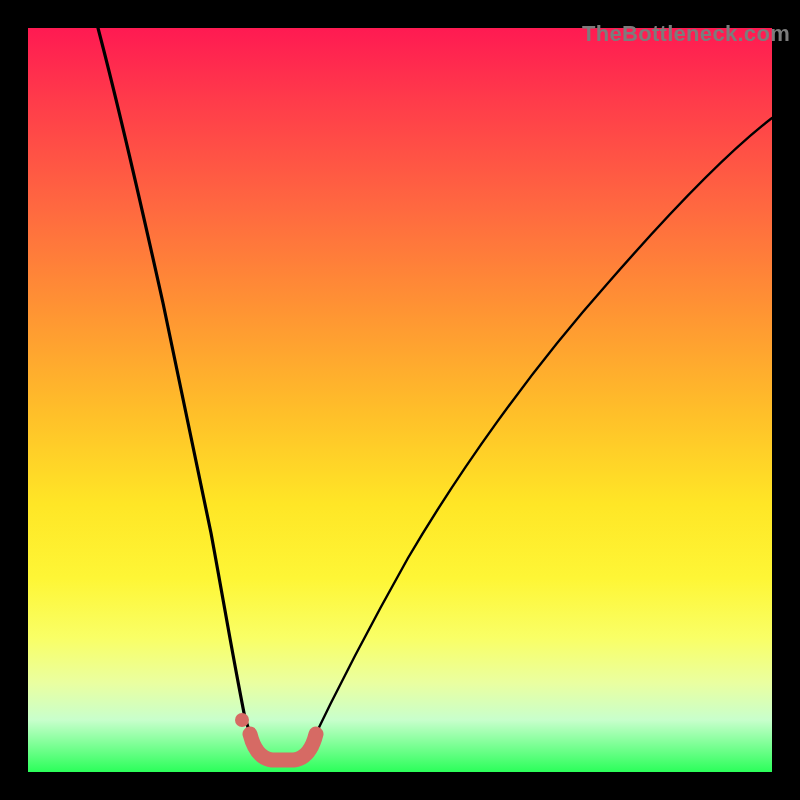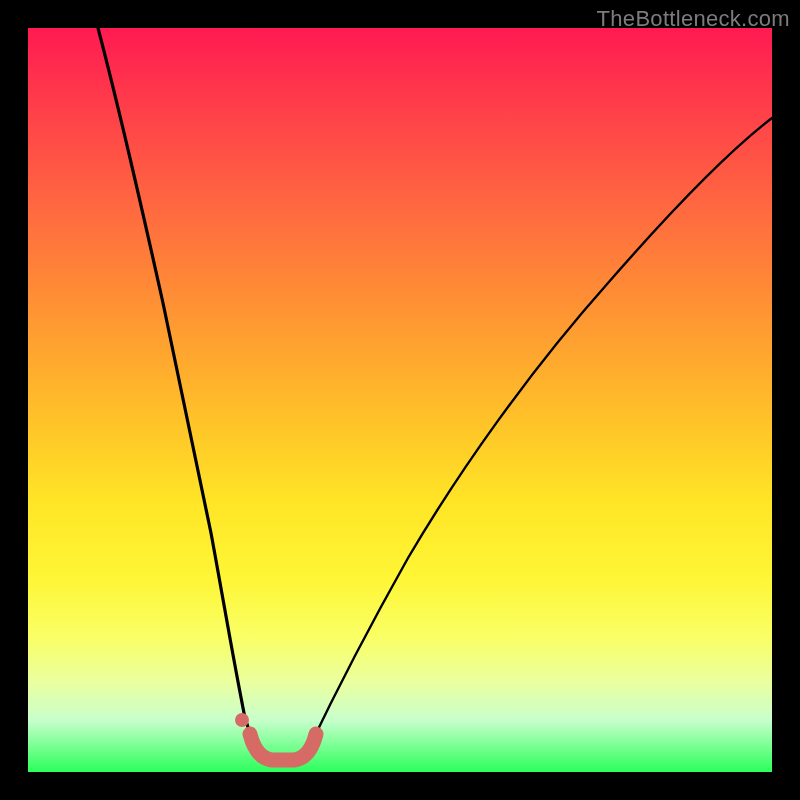--- a/index.html
+++ b/index.html
@@ -35,25 +35,25 @@
       #ffe626 64%,
       #fef636 74%,
       #f9ff66 82%,
       #eaffa0 88%,
       #c8ffcc 93%,
       #2bff5a 100%
     );
   }
   .watermark {
     position: absolute;
-    top: 6px;
+    top: 21px;
     right: 10px;
     color: #7c7c7c;
     font-size: 22px;
-    font-weight: 400;
+    font-weight: 700;
     letter-spacing: 0.3px;
     user-select: none;
   }
   svg.curves {
     position: absolute;
     top: 0;
     left: 0;
   }
 </style>
 </head>

